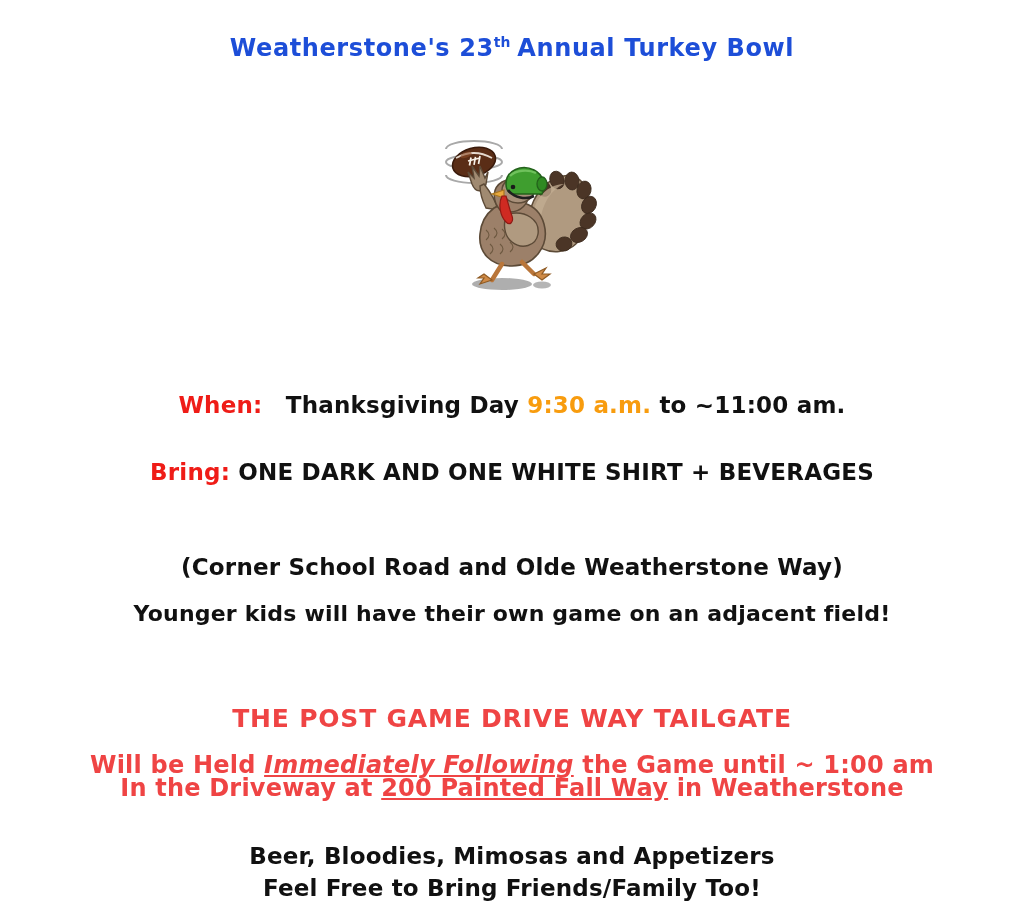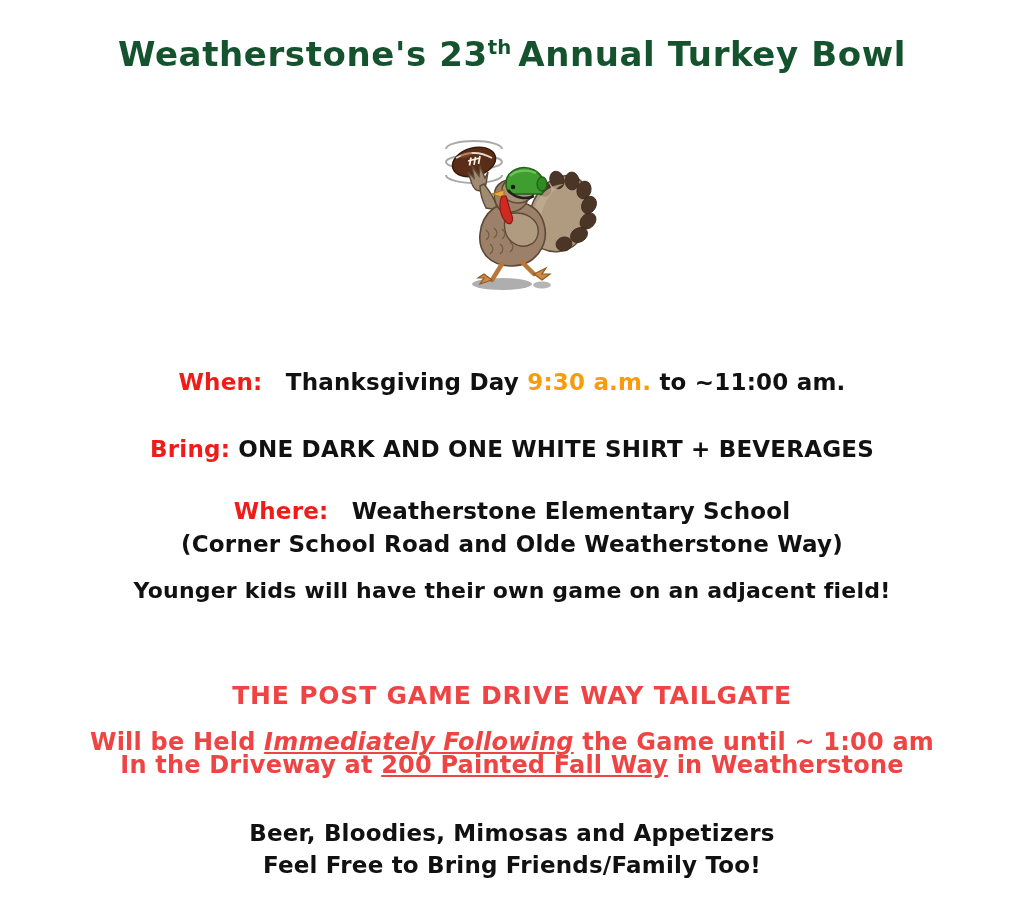--- a/index.html
+++ b/index.html
@@ -25,24 +25,24 @@
   .title-row {
     position: absolute;
     top: 34px;
     left: 0;
     width: 1024px;
     text-align: center;
   }
   .title {
     display: inline-block;
     font-family: "DejaVu Sans", sans-serif;
-    font-size: 34px;
+    font-size: 24px;
     font-weight: bold;
     letter-spacing: 0.6px;
-    color: #14532d;
+    color: #1d4ed8;
     white-space: nowrap;
   }
   .title .sup {
     font-size: 0.58em;
     vertical-align: 0.62em;
     letter-spacing: 0;
   }
 
   
   .turkey-wrap {
@@ -59,20 +59,21 @@
   
   .line {
     position: absolute;
     left: 0;
     width: 1024px;
     text-align: center;
     white-space: nowrap;
     font-family: "DejaVu Sans", sans-serif;
     font-weight: bold;
     color: #111111;
+    margin-top: 23px;
   }
   .red   { color: #ef1c17; }
   .orange{ color: #f89c0e; }
   .green { color: #ef4444; }
   .ital-ul { font-style: italic; text-decoration: underline; }
   .ul { text-decoration: underline; }
 
   .l-when    { top: 369px;  font-size: 23px; letter-spacing: 0.2px; }
   .l-bring   { top: 436px;  font-size: 23px; letter-spacing: 0.2px; }
   .l-where   { top: 498px;  font-size: 23px; letter-spacing: 0.2px; }
@@ -189,25 +190,20 @@
     <span>Thanksgiving Day</span>
     <span class="orange">9:30 a.m.</span>
     <span>to ~11:00 am.</span>
   </div>
 
   <div class="line l-bring">
     <span class="red">Bring:</span>
     <span>ONE DARK AND ONE WHITE SHIRT + BEVERAGES</span>
   </div>
 
-  <div class="line l-where">
-    <span class="red">Where:</span>
-    <span class="sp"></span>
-    <span>Weatherstone Elementary School</span>
-  </div>
   <div class="line l-corner">(Corner School Road and Olde Weatherstone Way)</div>
 
   <div class="line l-younger">Younger kids will have their own game on an adjacent field!</div>
 
   <div class="line l-tailgate green">THE POST GAME DRIVE WAY TAILGATE</div>
   <div class="line l-held green">
     <span>Will be Held</span>
     <span class="ital-ul">Immediately Following</span>
     <span>the Game until ~ 1:00 am</span>
   </div>

